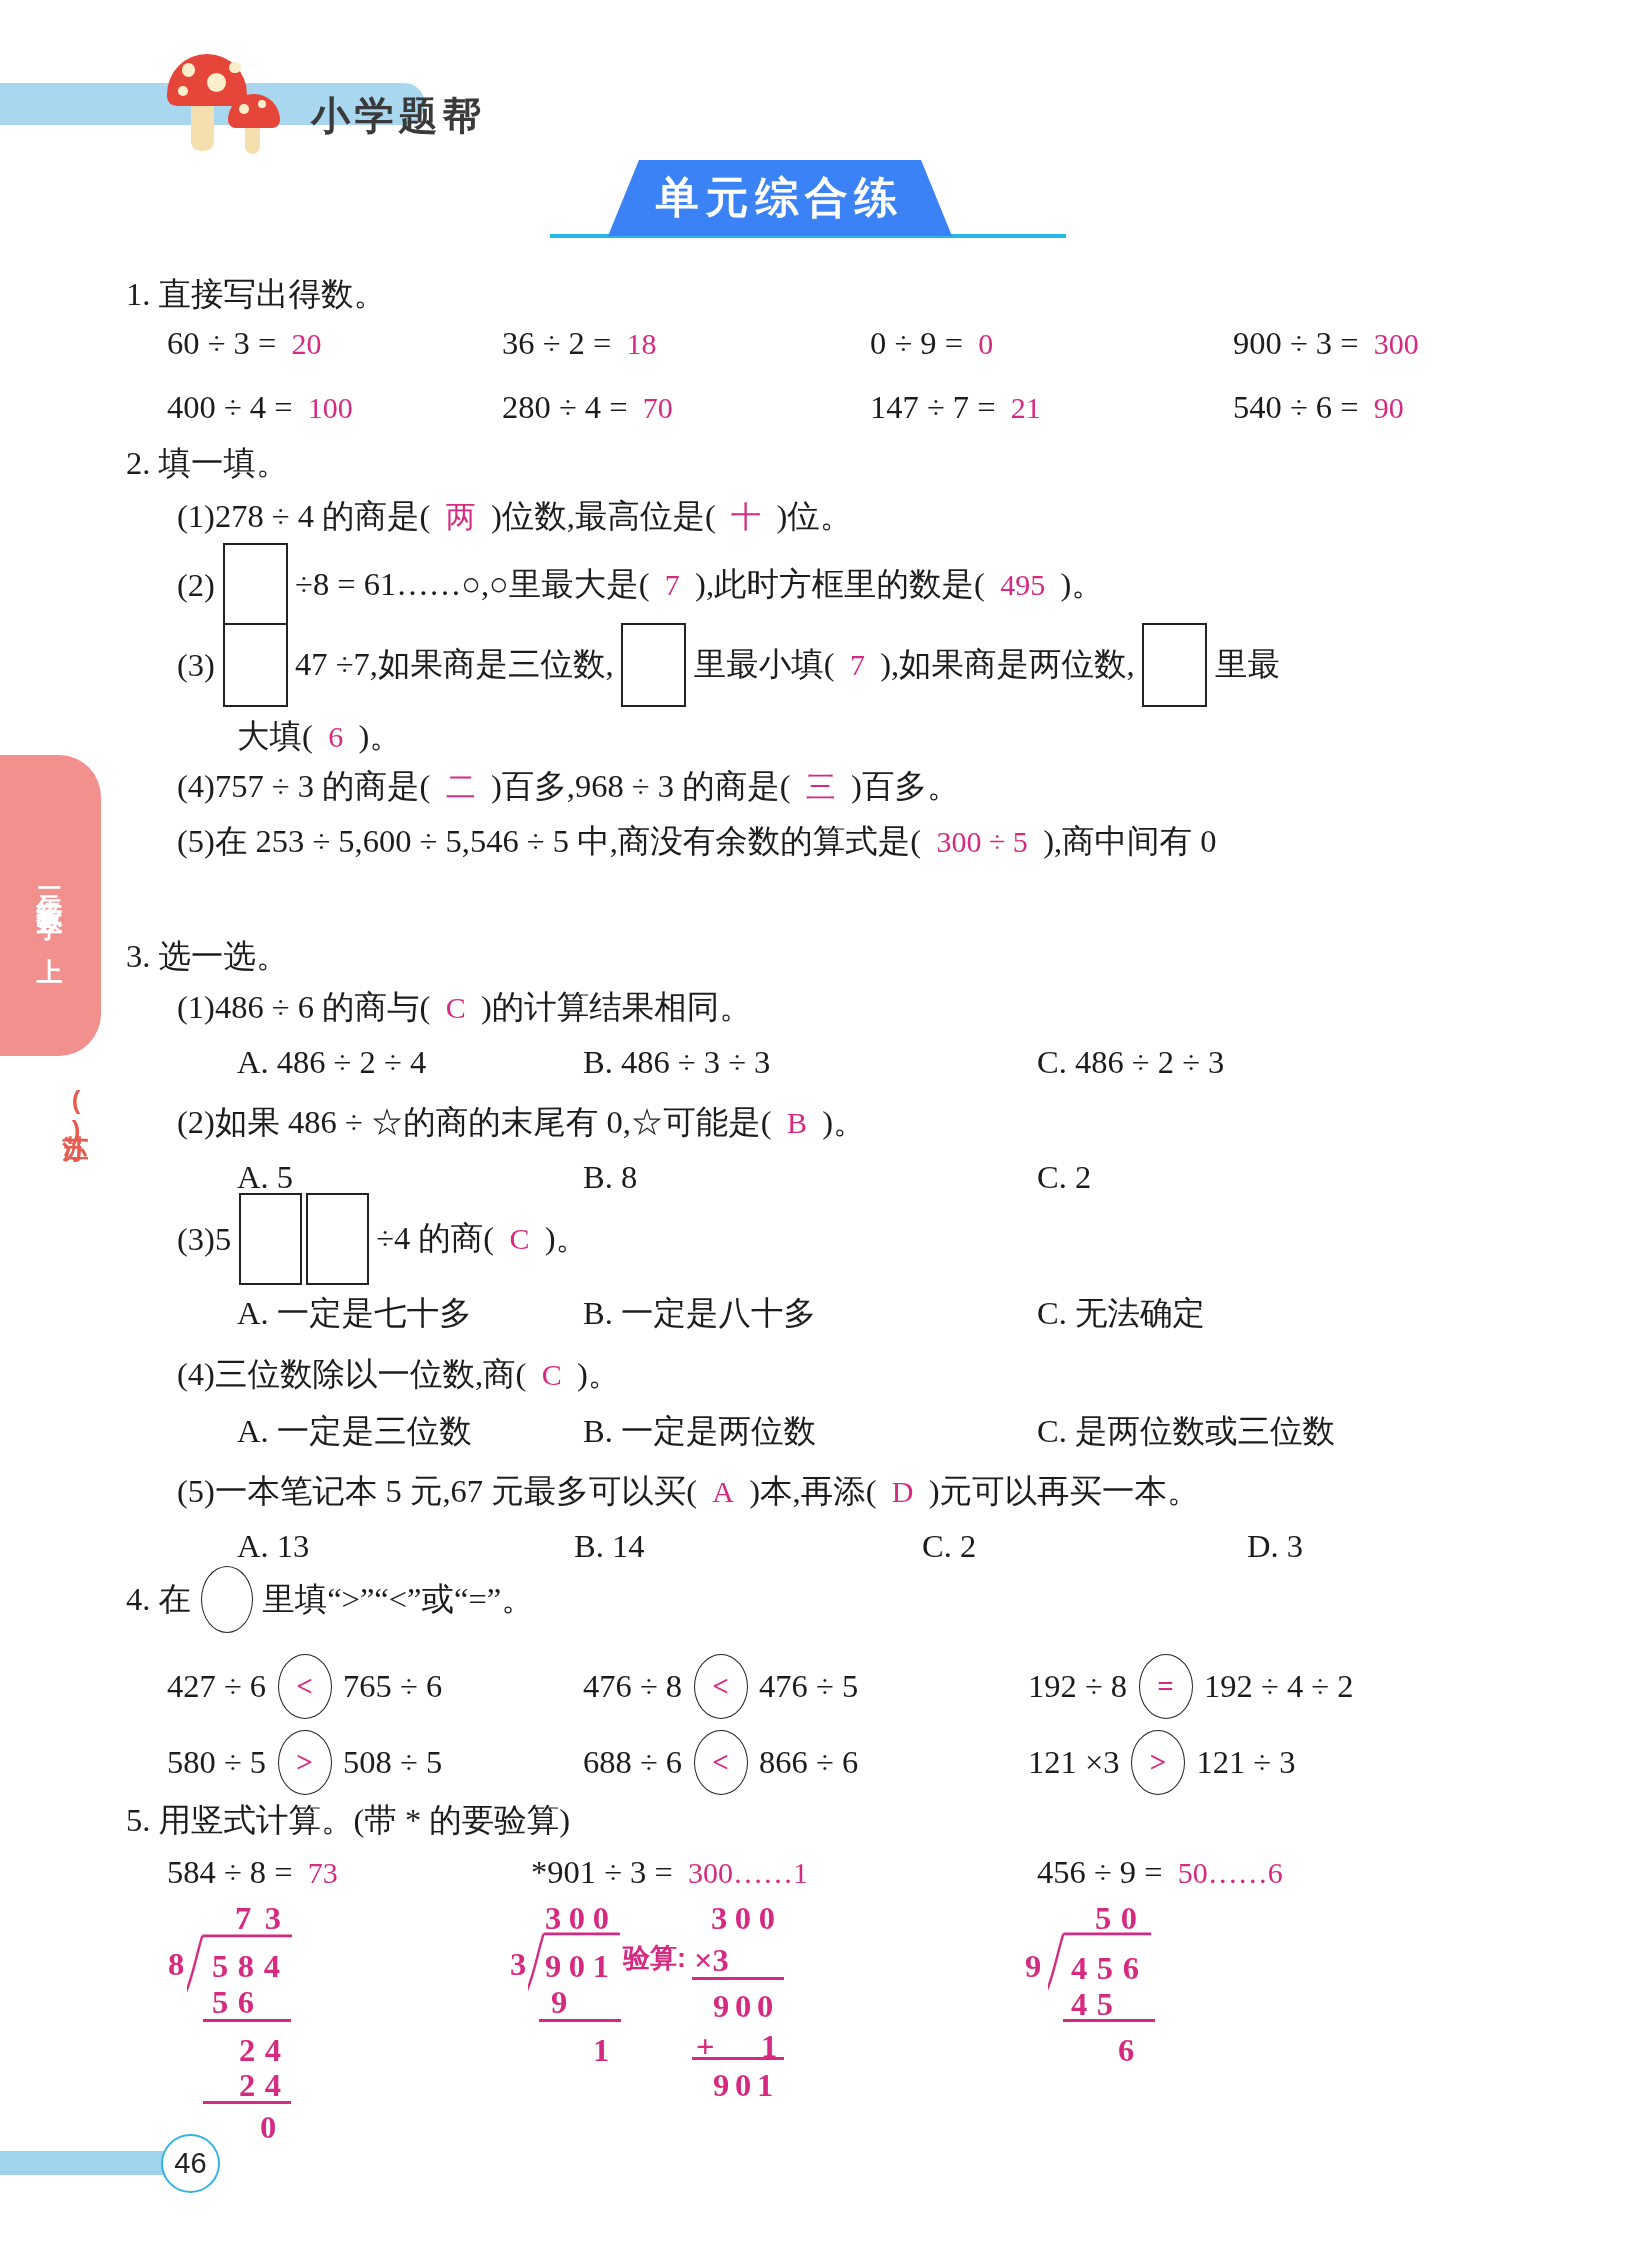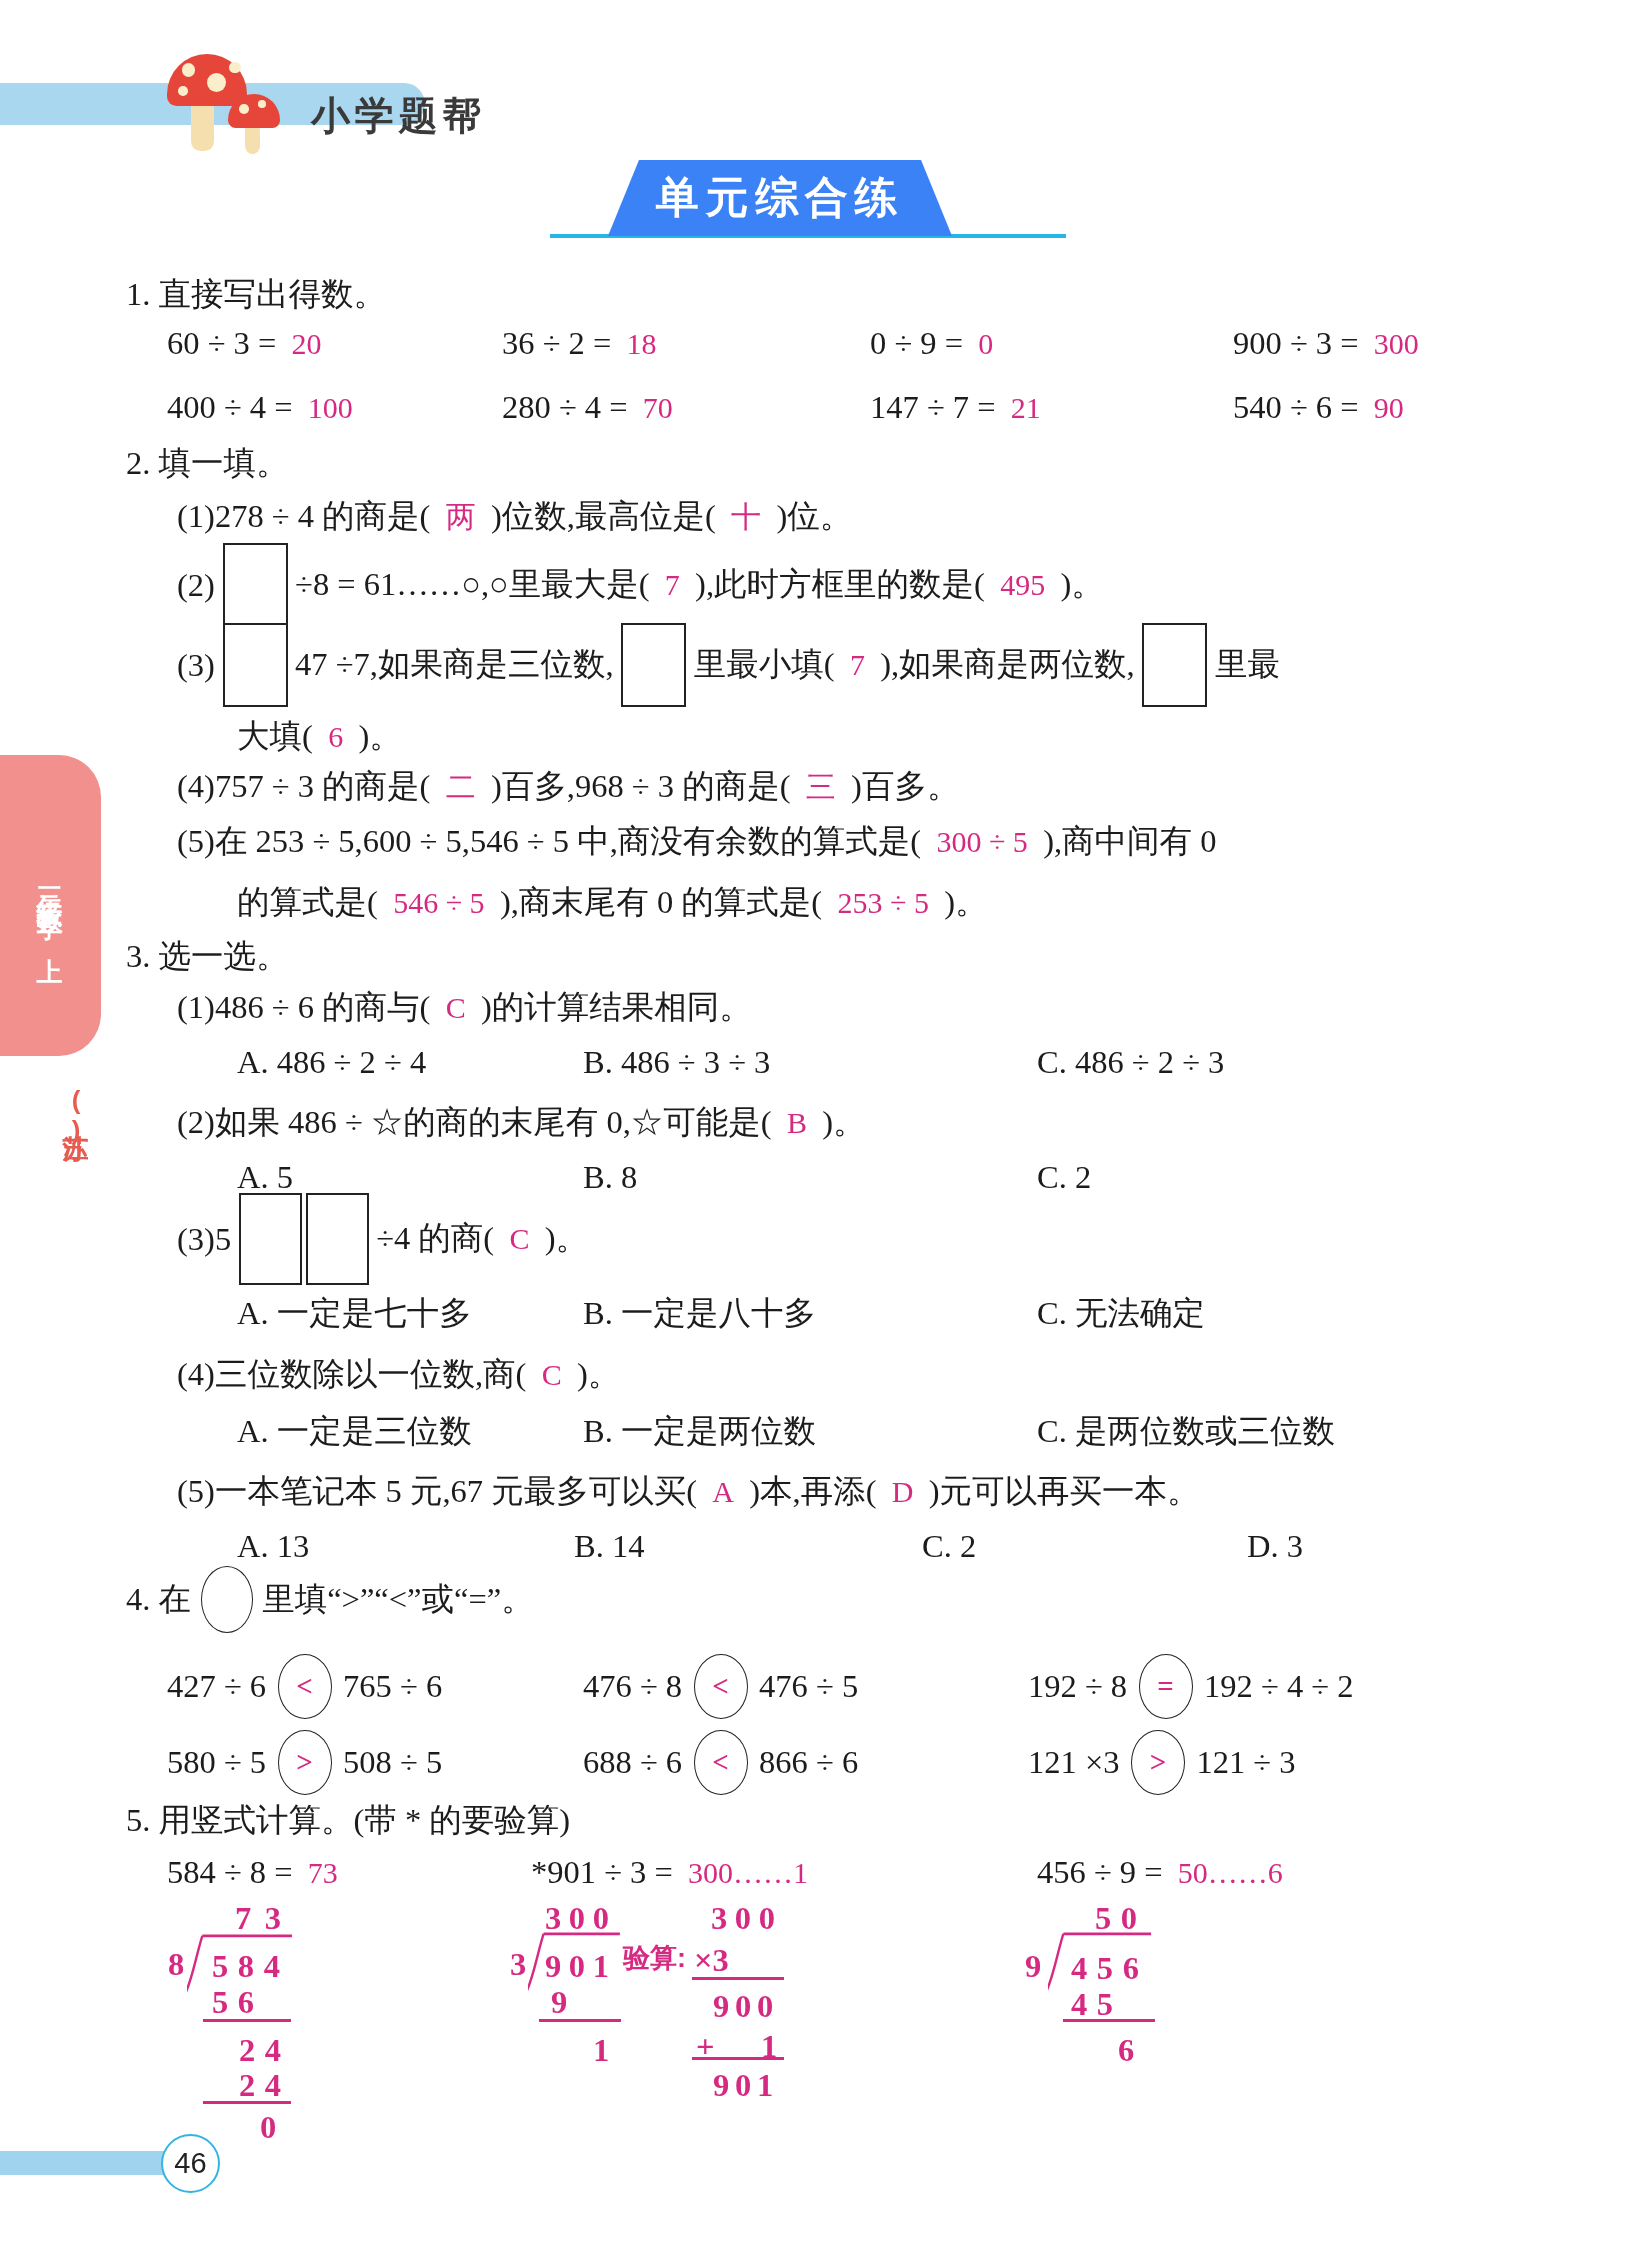--- a/index.html
+++ b/index.html
@@ -87,23 +87,20 @@
   </div>
   <div class="abs line" style="left:237px;top:715px;">
     <span>大填(</span><span class="ans">6</span><span>)。</span>
   </div>
   <div class="abs line" style="left:177px;top:765px;">
     <span>(4)757 ÷ 3 的商是(</span><span class="ans">二</span><span>)百多,968 ÷ 3 的商是(</span><span class="ans">三</span><span>)百多。</span>
   </div>
   <div class="abs line" style="left:177px;top:820px;">
     <span>(5)在 253 ÷ 5,600 ÷ 5,546 ÷ 5 中,商没有余数的算式是(</span><span class="ans">300 ÷ 5</span><span>),商中间有 0</span>
   </div>
-  <div class="abs line" style="left:237px;top:881px;">
-    <span>的算式是(</span><span class="ans">546 ÷ 5</span><span>),商末尾有 0 的算式是(</span><span class="ans">253 ÷ 5</span><span>)。</span>
-  </div>
 
   <div class="abs line" style="left:126px;top:935px;">3. 选一选。</div>
   <div class="abs line" style="left:177px;top:986px;">
     <span>(1)486 ÷ 6 的商与(</span><span class="ans">C</span><span>)的计算结果相同。</span>
   </div>
   <div class="abs line" style="left:237px;top:1044px;">A. 486 ÷ 2 ÷ 4</div>
   <div class="abs line" style="left:583px;top:1044px;">B. 486 ÷ 3 ÷ 3</div>
   <div class="abs line" style="left:1037px;top:1044px;">C. 486 ÷ 2 ÷ 3</div>
   <div class="abs line" style="left:177px;top:1101px;">
     <span>(2)如果 486 ÷ ☆的商的末尾有 0,☆可能是(</span><span class="ans">B</span><span>)。</span>

